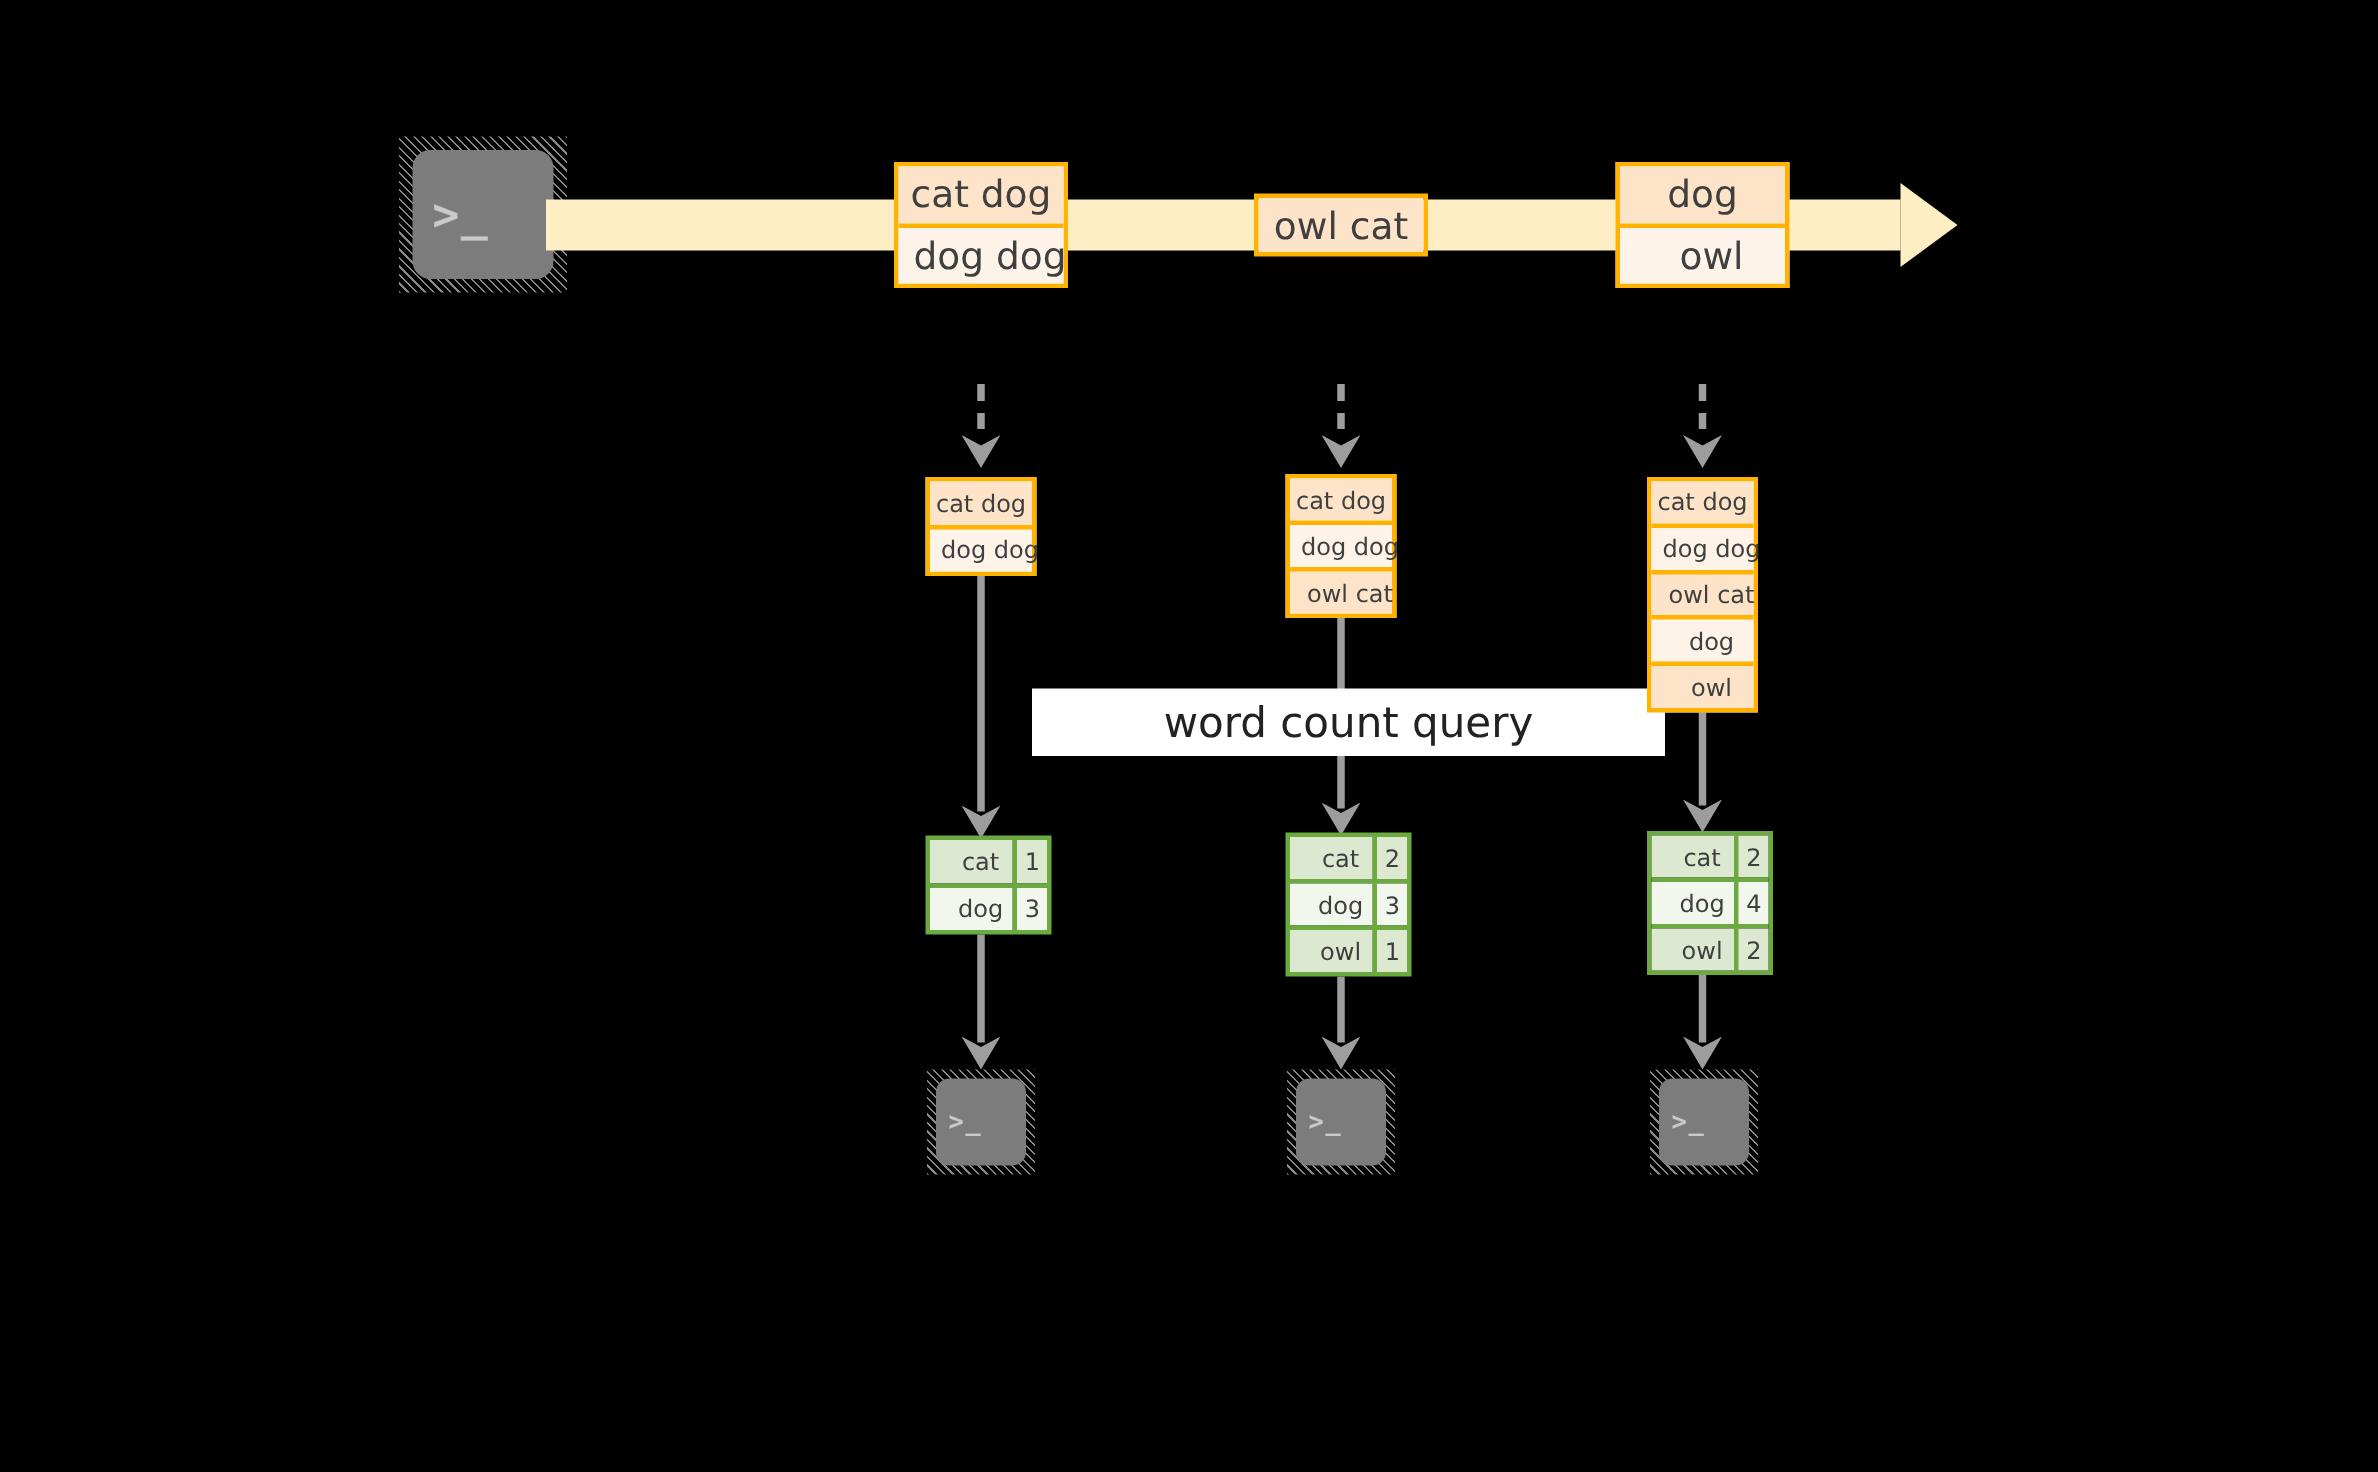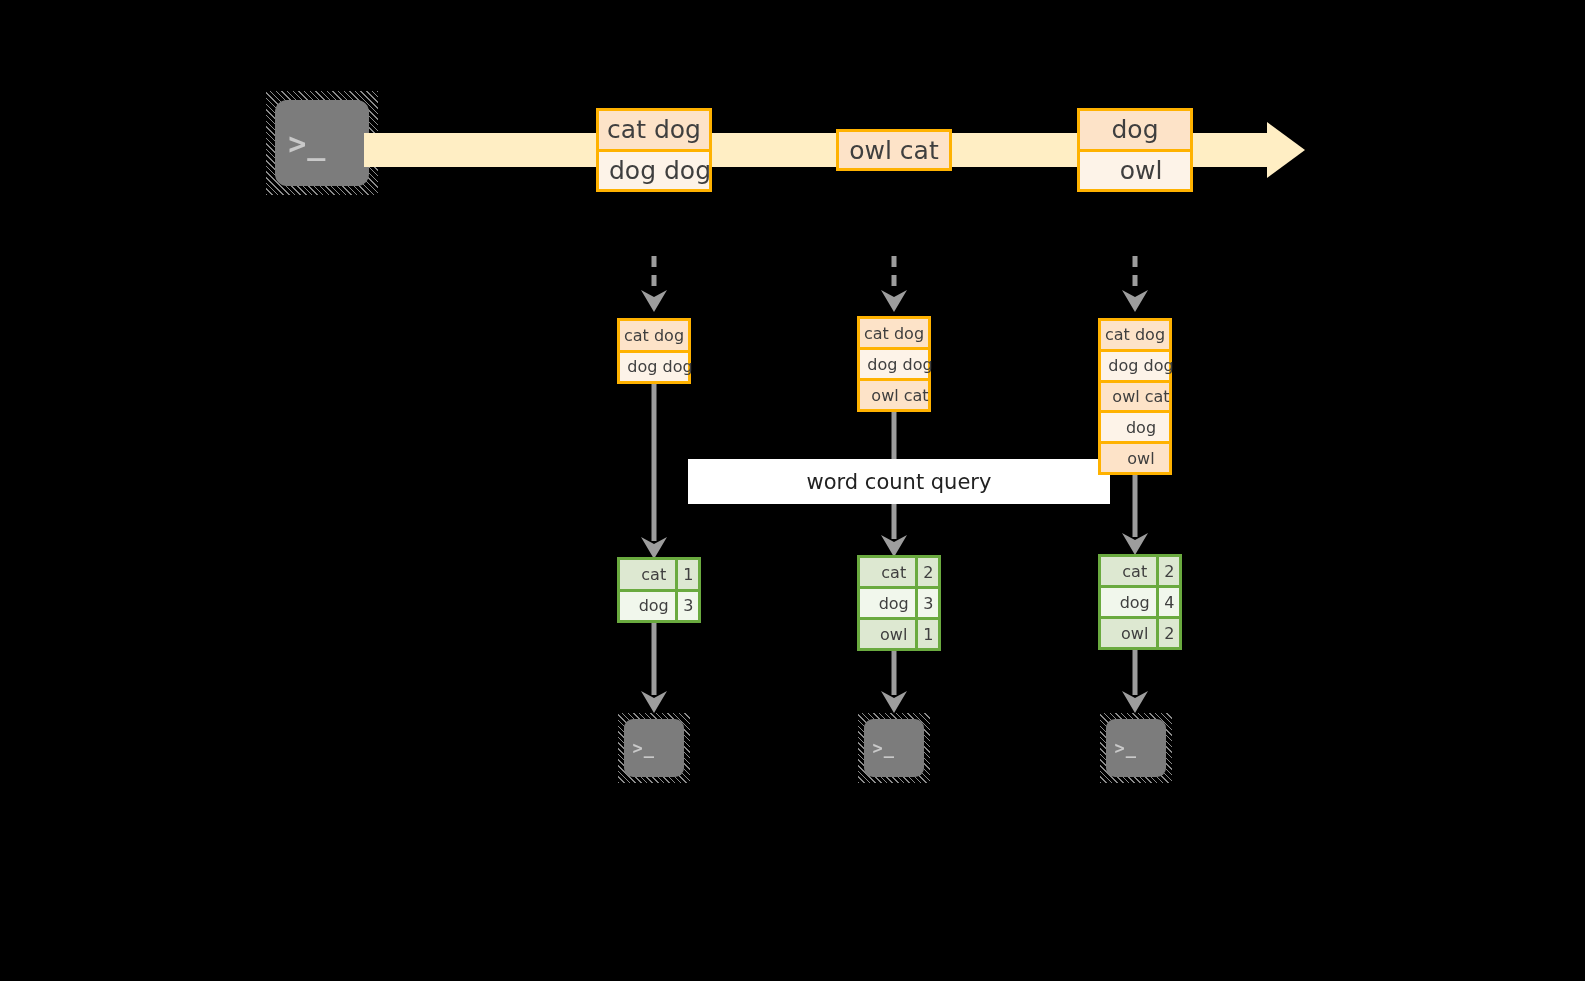--- a/index.html
+++ b/index.html
@@ -154,21 +154,21 @@
   }
 
   
   .label-box {
     position: absolute;
     background: #ffffff;
     color: #222222;
     display: flex;
     align-items: center;
     justify-content: center;
-    font-size: 21px;
+    font-size: 28px;
     z-index: 4;
   }
 </style>
 </head>
 <body>
 
 <div class="stage">
 
   <div class="terminal large" style="left:266px; top:91px; width:112px; height:104px;">
     <div class="hatch"></div>

